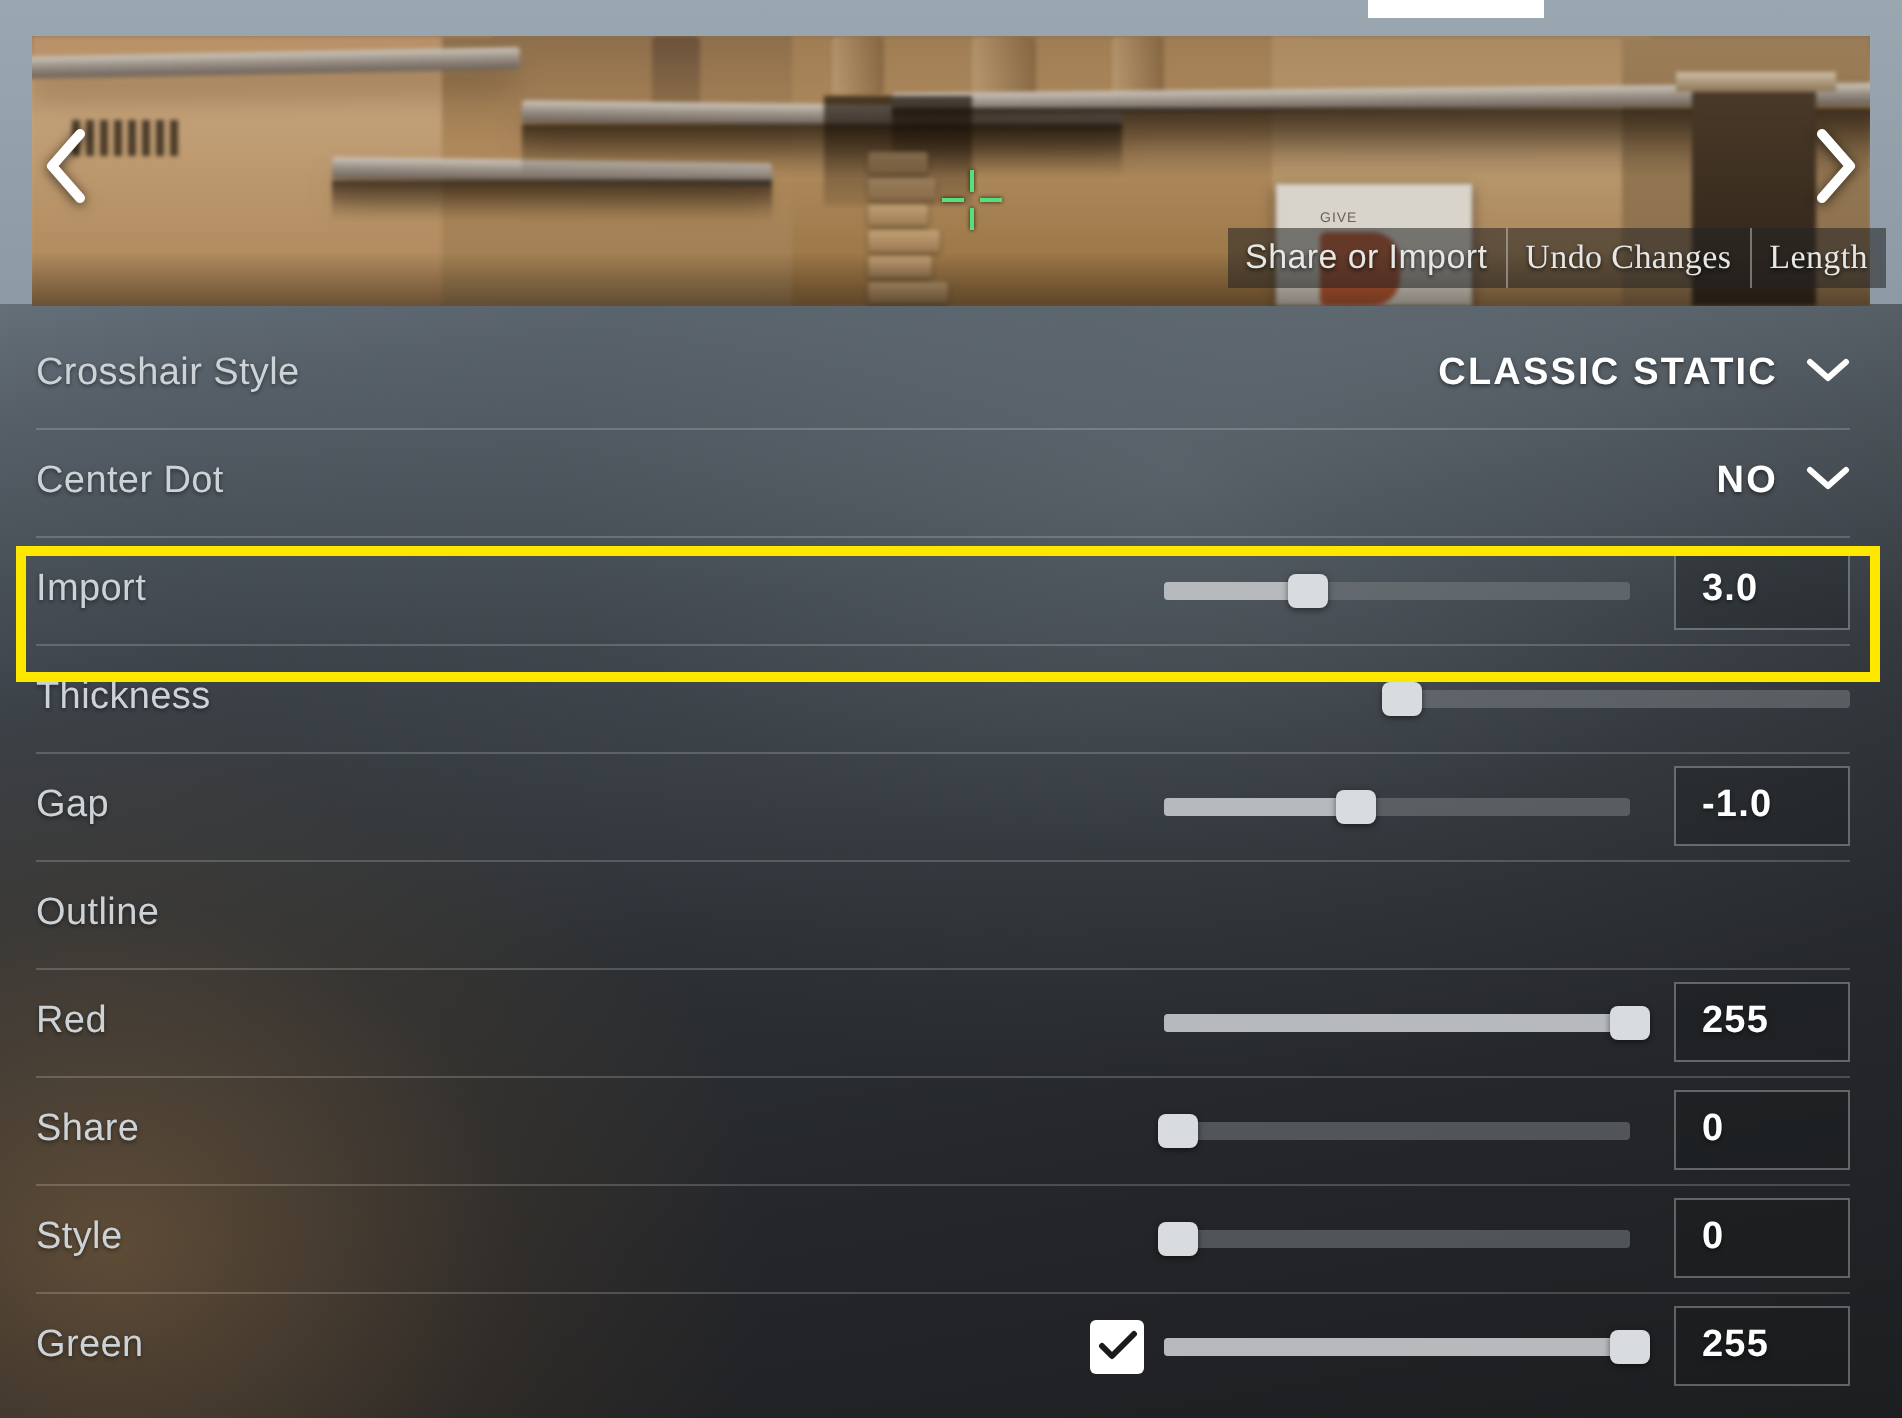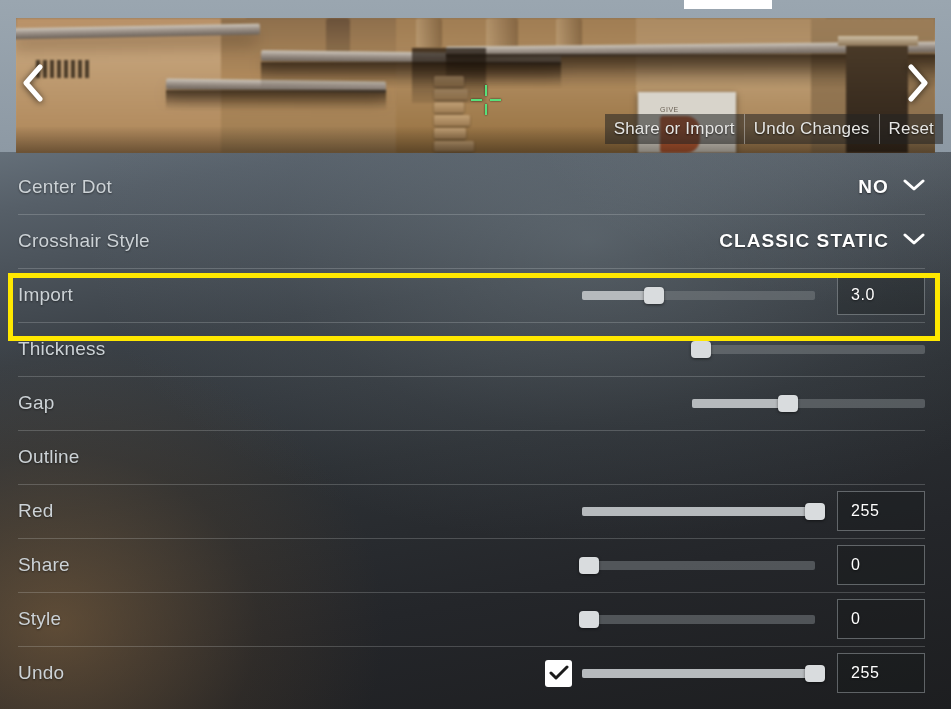--- a/index.html
+++ b/index.html
@@ -102,21 +102,21 @@
     position: absolute; right: 8px; bottom: 8px;
     display: flex; align-items: stretch; height: 30px;
   }
   .pv-btn {
     display: flex; align-items: center; padding: 0 9px;
     font-size: 17px; color: #e6e6e4; letter-spacing: 0.2px;
     background: rgba(35,35,35,0.55);
     cursor: pointer; white-space: nowrap;
     text-shadow: 0 1px 2px rgba(0,0,0,0.7);
   }
-  .pv-btn + .pv-btn { border-left: 1px solid rgba(215,215,215,0.45); }
+  .pv-btn + .pv-btn { border-left: 1px solid rgba(215,215,215,0.45); font-family: Liberation Serif, serif; }
 
   
   .settings {
     position: absolute; left: 0; top: 160px; width: 951px; height: 549px;
   }
   .row {
     position: relative; height: 54px;
     display: flex; align-items: center;
     padding-left: 18px; padding-right: 26px;
   }
@@ -189,21 +189,21 @@
     margin-left: 22px;
     width: 88px; height: 40px;
     border: 1px solid rgba(180,186,190,0.45);
     background: rgba(20,22,24,0.30);
     display: flex; align-items: center;
     padding-left: 13px;
     flex: 0 0 auto;
     cursor: text;
   }
   .valbox span {
-    font-size: 16px; font-weight: normal; color: #ffffff;
+    font-size: 19px; font-weight: bold; color: #ffffff;
     letter-spacing: 0.6px;
     text-shadow: 0 1px 2px rgba(0,0,0,0.5);
   }
 
   
   .highlight {
     position: absolute; left: 8px; top: 273px; width: 932px; height: 68px;
     border: 5px solid #ffe800;
     pointer-events: none;
     z-index: 5;
@@ -289,55 +289,55 @@
       <span>
         <svg width="26" height="40" viewBox="0 0 26 40">
           <path d="M6 4 L20 20 L6 36" fill="none" stroke="#ffffff" stroke-width="5" stroke-linecap="round" stroke-linejoin="round"></path>
         </svg>
       </span>
     </div>
 
     <div class="preview-actions">
       <div class="pv-btn">Share or Import</div>
       <div class="pv-btn">Undo Changes</div>
-      <div class="pv-btn">Reset</div>
+      <div class="pv-btn">Length</div>
     </div>
   </div>
 
   <div class="settings">
+
+    <div class="row">
+      <div class="row-label">Crosshair Style</div>
+      <div class="row-right">
+        <div class="dropdown">
+          <span class="dd-value">CLASSIC STATIC</span>
+          <span class="chev">
+            <svg width="22" height="14" viewBox="0 0 22 14">
+              <path d="M2 3 L11 11 L20 3" fill="none" stroke="#ffffff" stroke-width="3" stroke-linecap="round" stroke-linejoin="round"></path>
+            </svg>
+          </span>
+        </div>
+      </div>
+    </div>
 
     <div class="row">
       <div class="row-label">Center Dot</div>
       <div class="row-right">
         <div class="dropdown">
           <span class="dd-value">NO</span>
           <span class="chev">
             <svg width="22" height="14" viewBox="0 0 22 14">
               <path d="M2 3 L11 11 L20 3" fill="none" stroke="#ffffff" stroke-width="3" stroke-linecap="round" stroke-linejoin="round"></path>
             </svg>
           </span>
         </div>
       </div>
     </div>
 
     <div class="row">
-      <div class="row-label">Crosshair Style</div>
-      <div class="row-right">
-        <div class="dropdown">
-          <span class="dd-value">CLASSIC STATIC</span>
-          <span class="chev">
-            <svg width="22" height="14" viewBox="0 0 22 14">
-              <path d="M2 3 L11 11 L20 3" fill="none" stroke="#ffffff" stroke-width="3" stroke-linecap="round" stroke-linejoin="round"></path>
-            </svg>
-          </span>
-        </div>
-      </div>
-    </div>
-
-    <div class="row">
       <div class="row-label">Import</div>
       <div class="row-right">
         <div class="cb-spacer"></div>
         <div class="slider">
           <div class="s-track"></div>
           <div class="s-fill" style="width:31%"></div>
           <div class="s-thumb" style="left:31%"></div>
         </div>
         <div class="valbox">
           <span>3.0</span>
@@ -359,20 +359,23 @@
 
     <div class="row">
       <div class="row-label">Gap</div>
       <div class="row-right">
         <div class="cb-spacer"></div>
         <div class="slider">
           <div class="s-track"></div>
           <div class="s-fill" style="width:41%"></div>
           <div class="s-thumb" style="left:41%"></div>
         </div>
+        <div class="valbox">
+          <span>-1.0</span>
+        </div>
       </div>
     </div>
 
     <div class="row">
       <div class="row-label">Outline</div>
     </div>
 
     <div class="row">
       <div class="row-label">Red</div>
       <div class="row-right">
@@ -412,21 +415,21 @@
           <div class="s-fill" style="width:3%"></div>
           <div class="s-thumb" style="left:3%"></div>
         </div>
         <div class="valbox">
           <span>0</span>
         </div>
       </div>
     </div>
 
     <div class="row">
-      <div class="row-label">Undo</div>
+      <div class="row-label">Green</div>
       <div class="row-right">
         <div class="checkbox on">
           <span>
             <svg width="20" height="17" viewBox="0 0 20 17">
               <path d="M2 8 L7 13 L18 2" fill="none" stroke="#1b1b1b" stroke-width="3" stroke-linecap="round" stroke-linejoin="round"></path>
             </svg>
           </span>
         </div>
         <div class="slider">
           <div class="s-track"></div>

